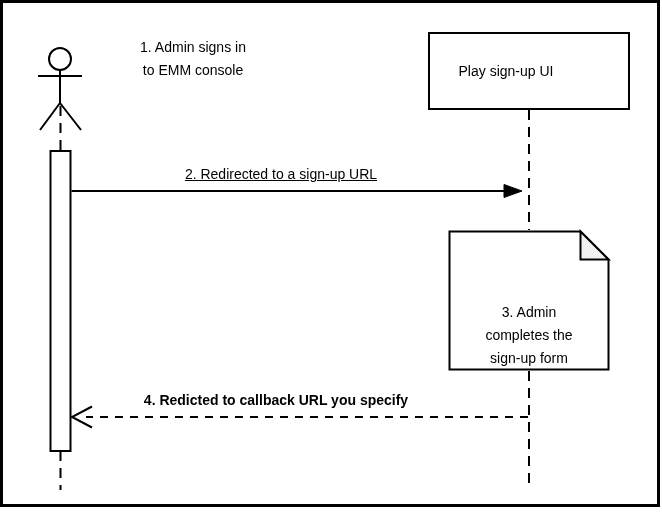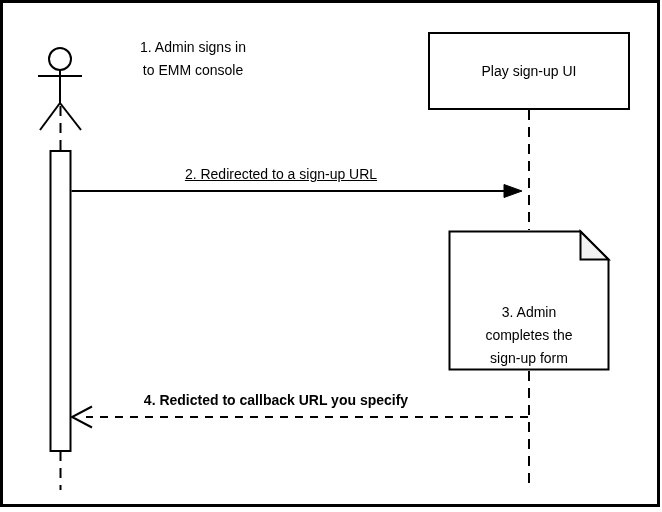--- a/index.html
+++ b/index.html
@@ -72,21 +72,21 @@
     <path d="M449.5,231.5 L580.5,231.5 L608.5,259.5 L608.5,369.5 L449.5,369.5 Z" fill="#ffffff" stroke="#000000" stroke-width="2" stroke-linejoin="miter"></path>
     <path d="M580.5,231.5 L580.5,259.5 L608.5,259.5 Z" stroke="#000000" stroke-width="2" stroke-linejoin="miter" fill="#f2f2f2"></path>
 
     <line x1="528" y1="417" x2="86" y2="417" stroke="#000000" stroke-width="2" stroke-dasharray="8,7"></line>
     <path d="M92,406.5 L72,417 L92,427.5" fill="none" stroke="#000000" stroke-width="2"></path>
   </svg>
 
   <div class="label" style="left:90px; top:36px; width:206px;">1. Admin signs in
 to EMM console</div>
 
-  <div class="label label-flex" style="left:429px; top:33px; width:200px; height:76px;">
+  <div class="label label-flex" style="left:406px; top:33px; width:200px; height:76px;">
     <span>Play sign-up UI</span>
   </div>
 
   <div class="label" style="left:120px; top:163px; width:322px;text-decoration:underline;">2. Redirected to a sign-up URL</div>
 
   <div class="label label-flex" style="left:450px; top:232px; width:158px; height:138px;align-items:flex-end;">
     <span>3. Admin
 completes the
 sign-up form</span>
   </div>

